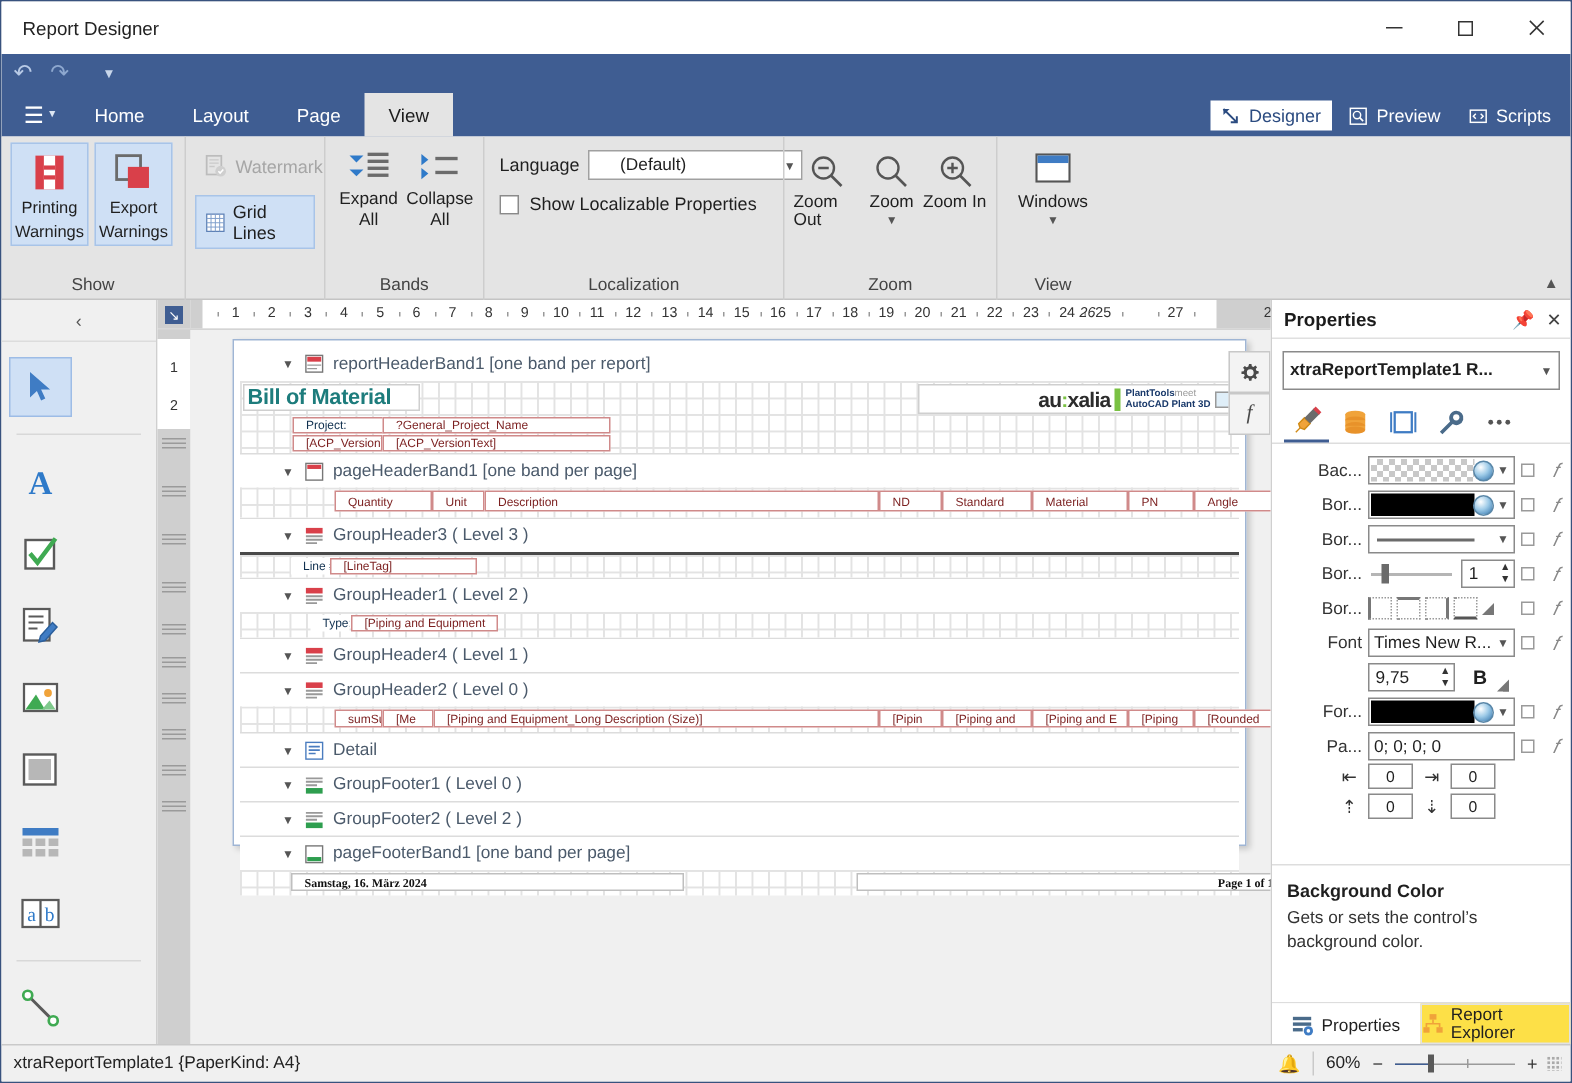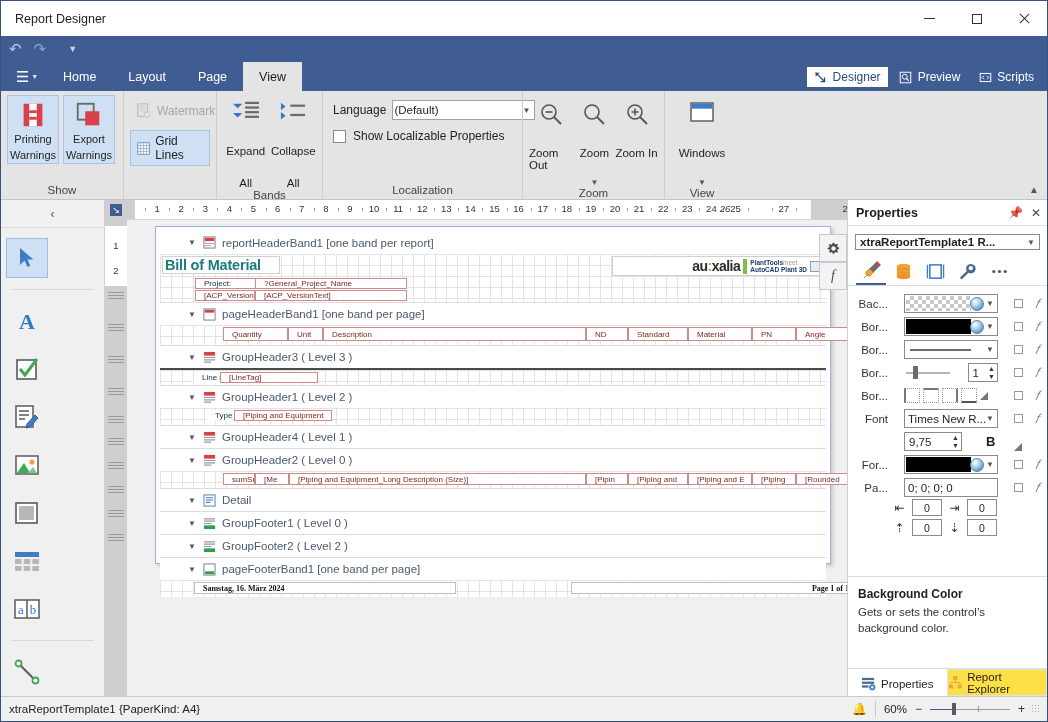--- a/index.html
+++ b/index.html
@@ -57,28 +57,28 @@
                   display:flex; align-items:center; justify-content:center; position:relative; }
 
   .bigbtn { width:52px; padding:4px 2px 2px; display:flex; flex-direction:column; align-items:center;
             gap:3px; text-align:center; font-size:11px; color:#1f1f1f; line-height:1.15; }
   .bigbtn.sel { background:#cfe0f5; border:1px solid #a8c4e8; }
   .bigbtn .lbl { display:block; }
   .smallbtn { display:flex; align-items:center; gap:5px; padding:3px 6px; font-size:12px; }
   .smallbtn.sel { background:#cfe0f5; border:1px solid #a8c4e8; }
   .smallbtn.disabled { color:#a6a6a6; }
 
-  .zbtn { width:62px; display:flex; flex-direction:column; align-items:center; gap:20px;
+  .zbtn { width:62px; display:flex; flex-direction:column; align-items:center; gap:2px;
           padding-top:4px; font-size:11.5px; }
   .zbtn .cap { font-size:11.5px; }
   .mini-caret { font-size:8px; color:#555; line-height:7px; }
 
   .lang-row { display:flex; align-items:center; gap:6px; font-size:12px; }
   .lang-box { width:143px; height:20px; background:#fff; border:1px solid #a0a0a0;
-              display:flex; align-items:center; padding:0 1px; font-size:11.5px; position:relative; }
+              display:flex; align-items:center; padding:0 20px; font-size:11.5px; position:relative; }
   .lang-caret { position:absolute; right:4px; font-size:8px; color:#555; }
   .chk-row { display:flex; align-items:center; gap:7px; font-size:12px; margin-top:9px; }
   .chkbox { width:13px; height:13px; background:#fff; border:1px solid #8a8a8a; }
 
   .ribbon-collapse { position:absolute; right:8px; bottom:4px; font-size:10px; color:#555; }
 
   
   .main { flex:1; display:flex; min-height:0; background:#f0f0f0; }
 
   
@@ -149,30 +149,30 @@
   .side-btn { width:28px; height:28px; background:#f3f3f3; border:1px solid #c8c8c8;
               display:flex; align-items:center; justify-content:center; font-size:13px; color:#444; }
 
   
   .props { width:200px; background:#fff; border-left:1px solid #cfcfcf; display:flex;
            flex-direction:column; flex:none; }
   .props-head { height:26px; display:flex; align-items:center; padding:0 6px 0 8px;
                 border-bottom:1px solid #e0e0e0; }
   .props-title { flex:1; font-weight:bold; font-size:12.5px; color:#1b1b1b; }
   .props-ico { color:#444; font-size:12px; margin-left:8px; }
-  .obj-sel { margin:8px 7px 6px; height:16px; border:1px solid #8a8a8a; background:#fff;
+  .obj-sel { margin:8px 7px 6px; height:26px; border:1px solid #8a8a8a; background:#fff;
              display:flex; align-items:center; padding:0 4px; font-size:11.5px; font-weight:bold;
              position:relative; }
   .obj-caret { position:absolute; right:4px; font-size:8px; color:#555; font-weight:normal; }
   .prop-tabs { display:flex; align-items:center; gap:2px; padding:2px 8px 0;
                border-bottom:1px solid #ddd; height:30px; }
   .ptab { width:30px; height:26px; display:flex; align-items:center; justify-content:center; }
   .ptab.active { border-bottom:2px solid #3f5d92; }
   .prop-list { flex:1; padding:6px 4px 0 4px; overflow:hidden; }
-  .prow { display:flex; align-items:center; height:23px; gap:16px; }
+  .prow { display:flex; align-items:center; height:23px; gap:4px;margin-left:20px; }
   .plabel { width:36px; text-align:right; font-size:11.5px; color:#333; flex:none; }
   .pfield { width:100px; height:19px; border:1px solid #8a8a8a; background:#fff; position:relative;
             display:flex; align-items:center; font-size:11.5px; padding:0 3px; }
   .pcaret { position:absolute; right:3px; font-size:8px; color:#555; }
   .colorcircle { position:absolute; right:13px; top:2px; width:14px; height:14px; border-radius:50%;
                  background:radial-gradient(circle at 35% 30%, #fff 0%, #9ecbe8 45%, #2b6ea8 100%);
                  border:1px solid #5a87a8; }
   .checker { position:absolute; left:1px; top:1px; right:26px; bottom:1px;
       background-image:linear-gradient(45deg,#c8c8c8 25%,transparent 25%,transparent 75%,#c8c8c8 75%),
                        linear-gradient(45deg,#c8c8c8 25%,#fff 25%,#fff 75%,#c8c8c8 75%);

